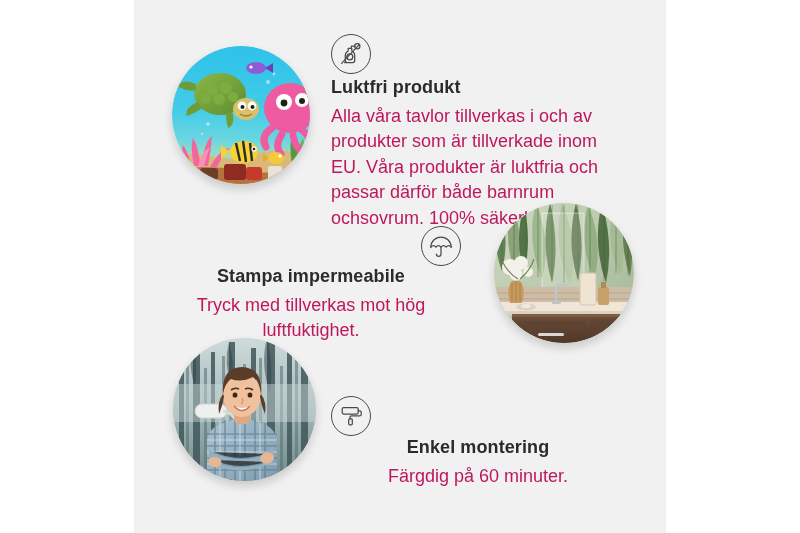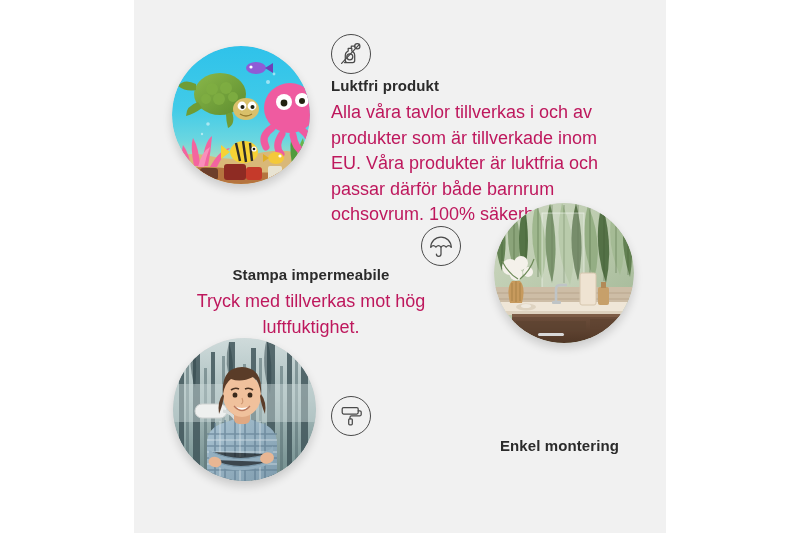--- a/index.html
+++ b/index.html
@@ -40,21 +40,21 @@
   .photo .inner {
     position: absolute;
     inset: 0;
     border-radius: 50%;
     overflow: hidden;
   }
 
   
   .block { position: absolute; }
   .block .title {
-    font-size: 15px;
+    font-size: 18px;
     font-weight: bold;
     color: #2b2b2b;
     letter-spacing: .1px;
     margin: 0 0 5px 0;
     line-height: 1.2;
   }
   .block .body {
     font-size: 18px;
     color: #be185d;
     line-height: 1.42;
@@ -82,21 +82,21 @@
 
   
   #photo-bath { left: 494px; top: 203px; width: 140px; height: 140px; }
 
   #block-water { left: 160px; top: 266px; width: 302px; text-align: center; }
   #icon-water-wrap { position: absolute; left: 421px; top: 226px; }
 
   
   #photo-forest { left: 173px; top: 338px; width: 143px; height: 143px; }
 
-  #block-mount { left: 319px; top: 437px; width: 300px; text-align: right; }
+  #block-mount { left: 328px; top: 437px; width: 300px; text-align: center; }
   #icon-mount-wrap { position: absolute; left: 331px; top: 396px; }
 </style>
 </head>
 <body>
 
 <div id="stage">
 
   <div id="panel"></div>
 
   <div class="photo" id="photo-sea">
@@ -447,15 +447,16 @@
       <svg width="26" height="26" viewBox="0 0 26 26" fill="none" stroke="#4a4a4a" stroke-width="1.25" stroke-linecap="round" stroke-linejoin="round">
         <rect x="4.2" y="4.6" width="16" height="6.4" rx="1.4"></rect>
         <path d="M20.2 7.8 h1.6 a1.4 1.4 0 0 1 1.4 1.4 v2.2 a1.4 1.4 0 0 1 -1.4 1.4 h-8.4 a1.4 1.4 0 0 0 -1.4 1.4 v1.6"></path>
         <rect x="10.7" y="15.8" width="3.6" height="6" rx="1"></rect>
       </svg>
     </div>
   </div>
 
   <div class="block" id="block-mount">
     <p class="title">Enkel montering</p>
+    <p class="body">Färgdig på 60 minuter.</p>
   </div>
 
 </div>
 
 </body></html>

